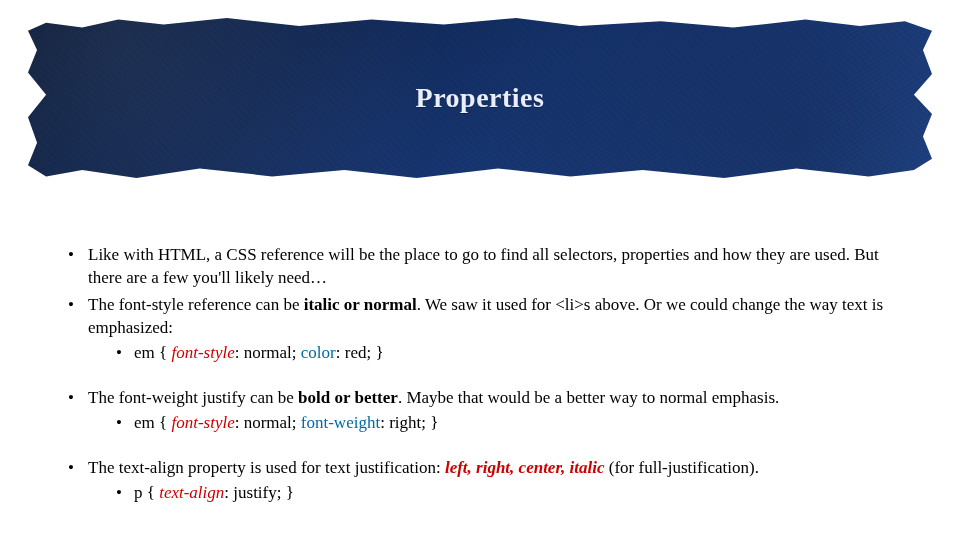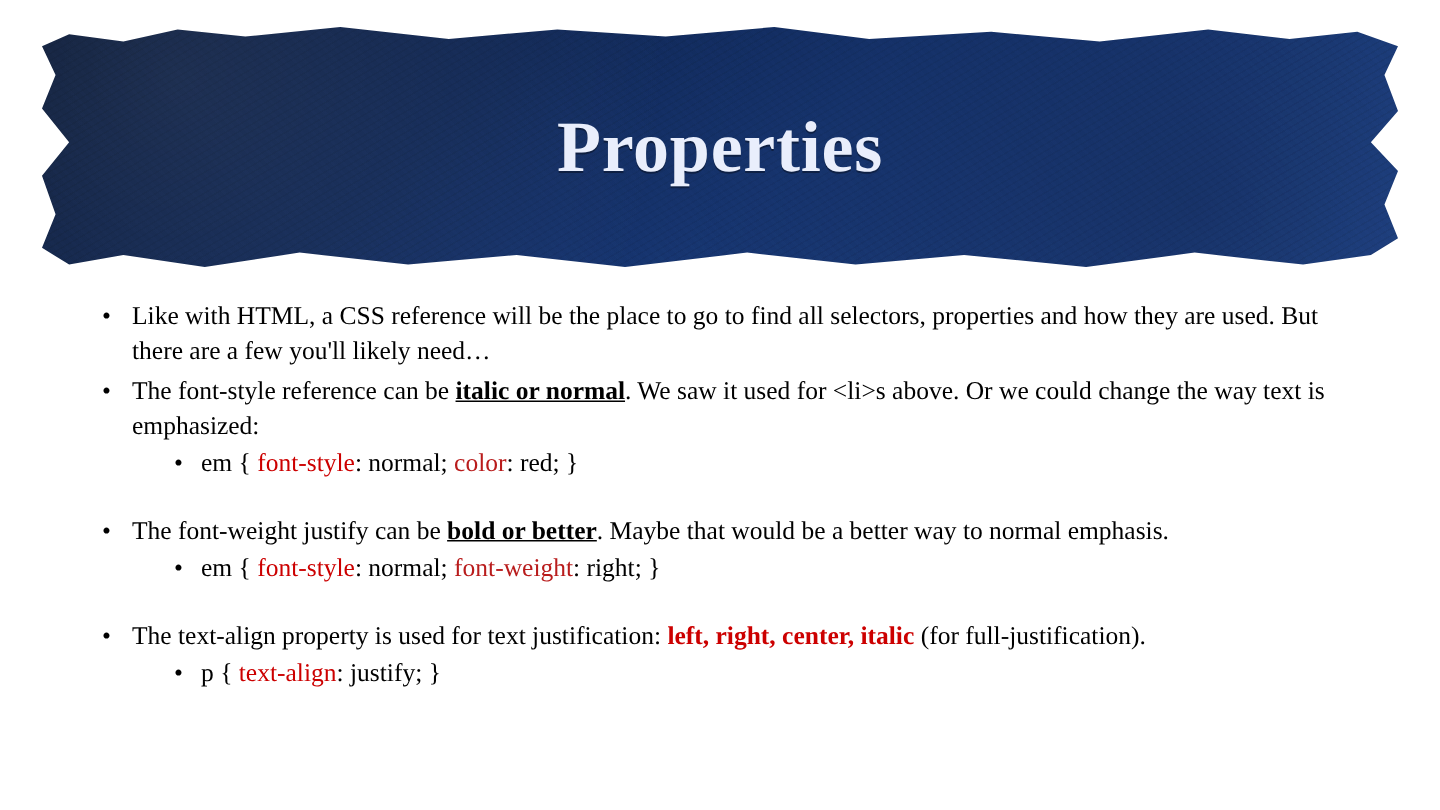--- a/index.html
+++ b/index.html
@@ -40,33 +40,33 @@
   }
   .banner h1 {
     position: absolute;
     inset: 0;
     display: flex;
     align-items: center;
     justify-content: center;
     color: #e9eefc;
     font-family: "Comic Sans MS", "Segoe Script", "Marker Felt", cursive;
     font-weight: 700;
-    font-size: 48px;
+    font-size: 28px;
     letter-spacing: 0.5px;
     text-shadow: 0 1px 0 rgba(0,0,0,0.35);
   }
 
   
   .content {
     padding: 22px 62px 18px 62px;
     font-size: 17px;
     line-height: 1.35;
     color: #000;
   }
-  ul.outer { list-style: none; }
+  ul.outer { list-style: none; margin-top: 44px; }
   ul.outer > li {
     position: relative;
     padding-left: 26px;
     margin-bottom: 4px;
   }
   ul.outer > li::before {
     content: "•";
     position: absolute;
     left: 6px;
     top: 0;
@@ -81,23 +81,23 @@
   ul.inner > li::before {
     content: "•";
     position: absolute;
     left: 28px;
     top: 0;
     font-size: 17px;
   }
   .gap { height: 18px; }
 
   .b { font-weight: 700; }
-  .u { text-decoration: underline; }
-  .red  { color: #cc0000; }
-  .blue { color: #b91c1c; text-align: right; }
+  .u { }
+  .red  { color: #cc0000; font-style: italic; }
+  .blue { color: #0369a1; text-align: right; }
 
   
   .code { font-family: "Times New Roman", serif; }
 </style>
 </head>
 <body>
 
 <div class="banner">
   <div class="paint"></div>
   <h1>Properties</h1>

